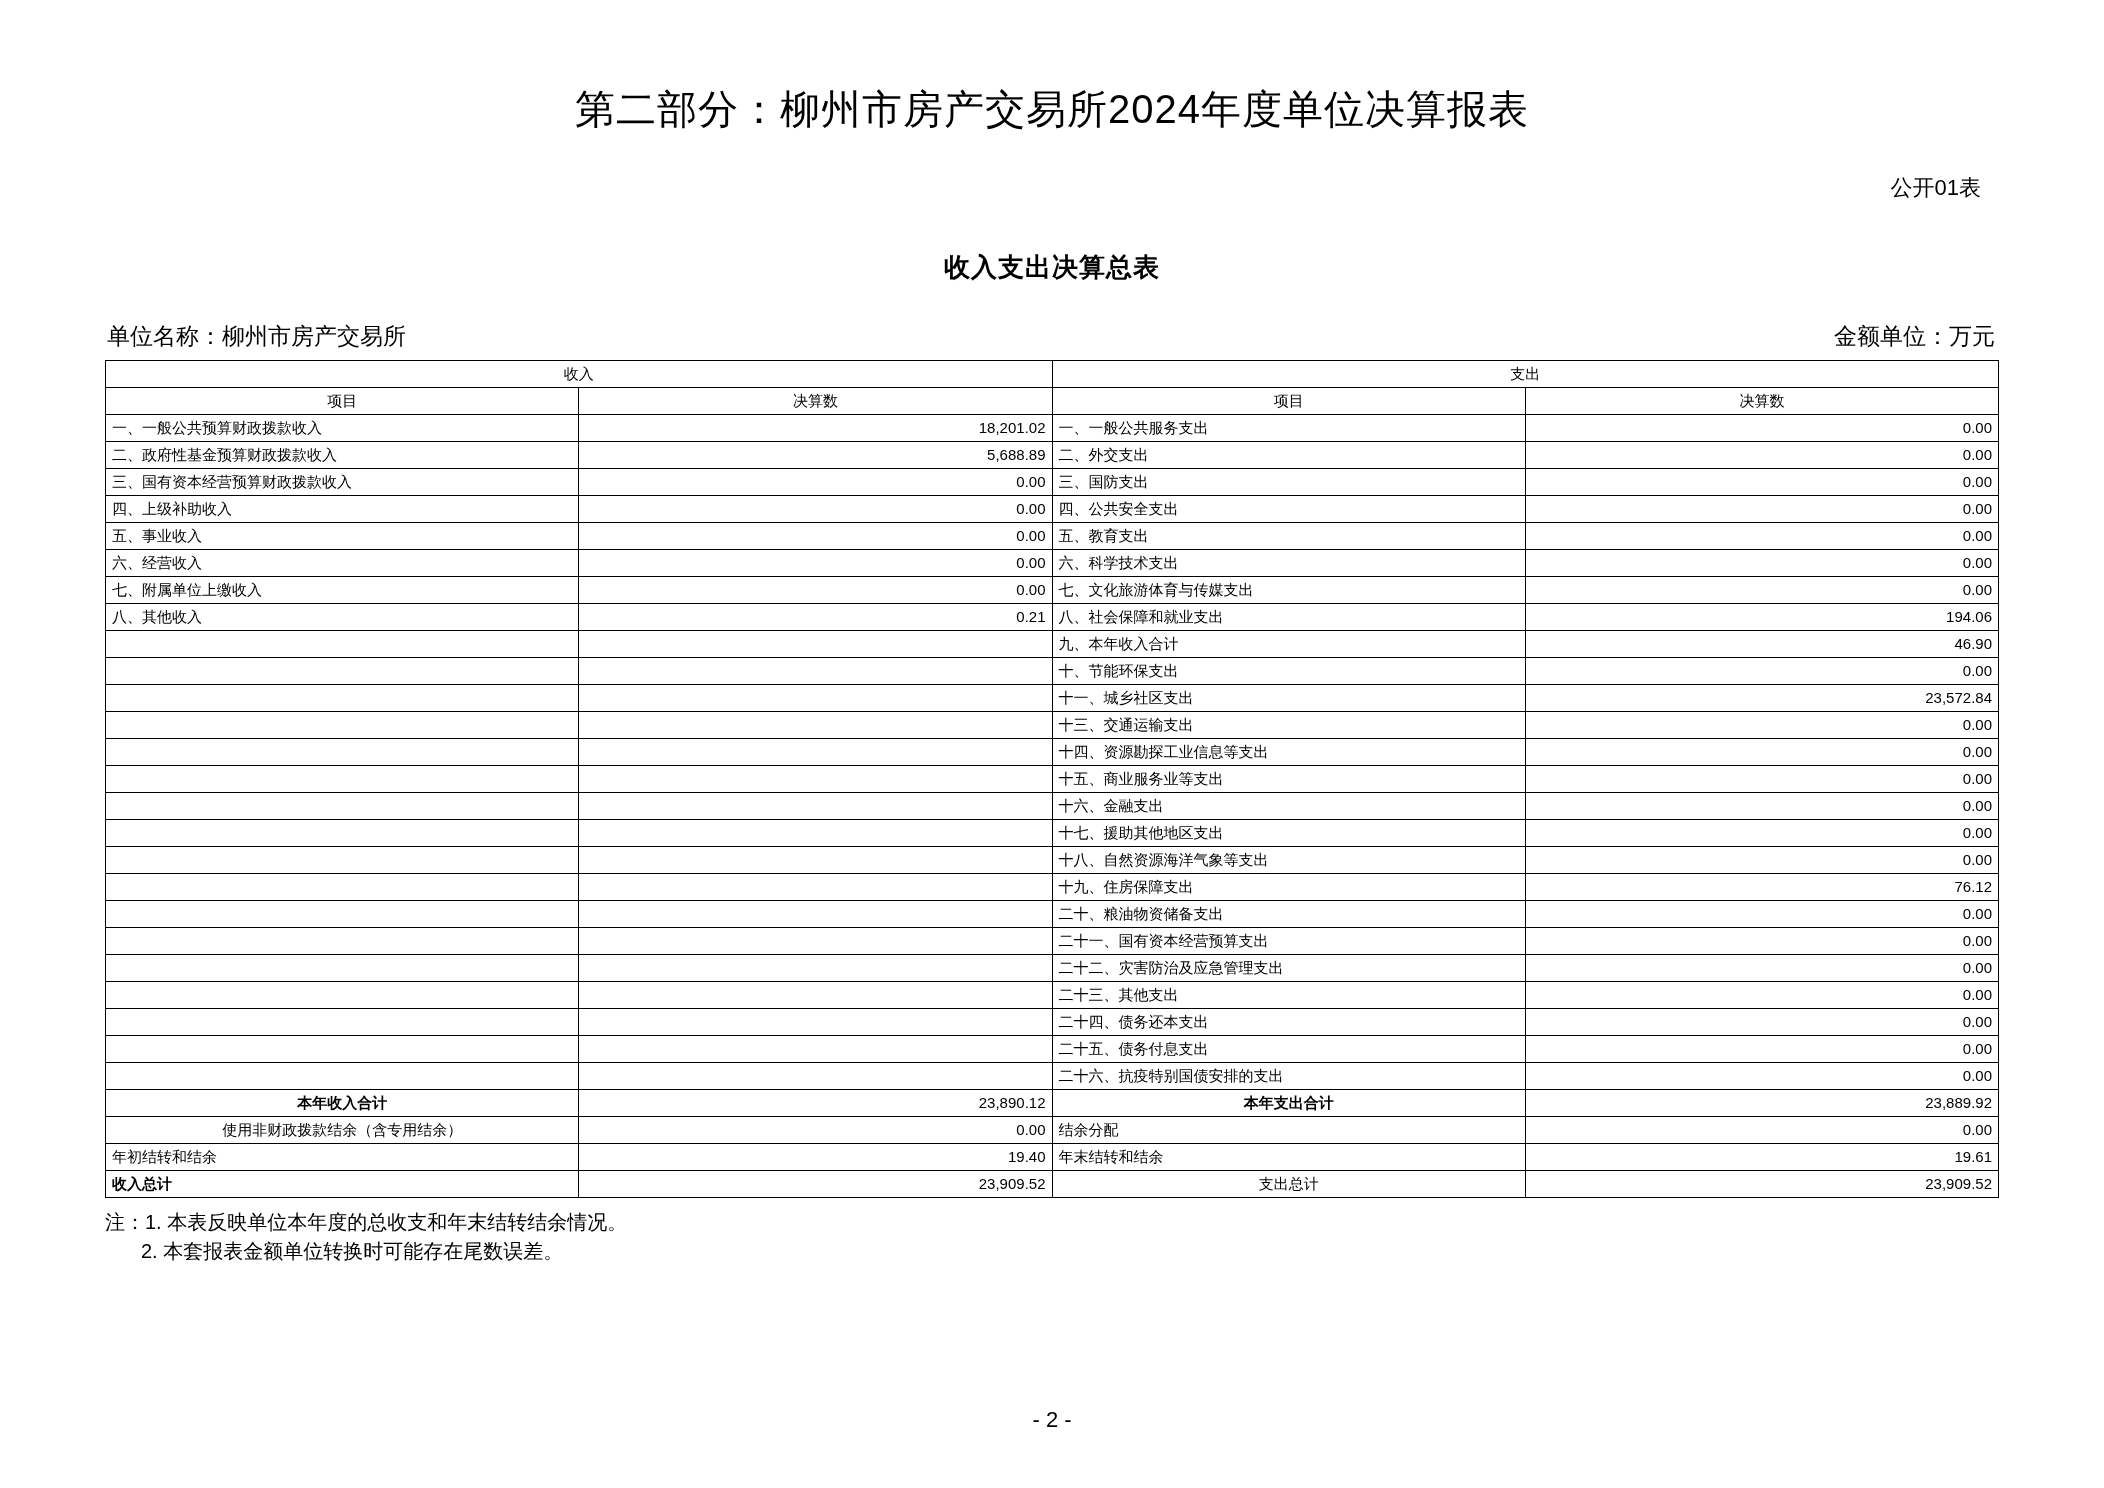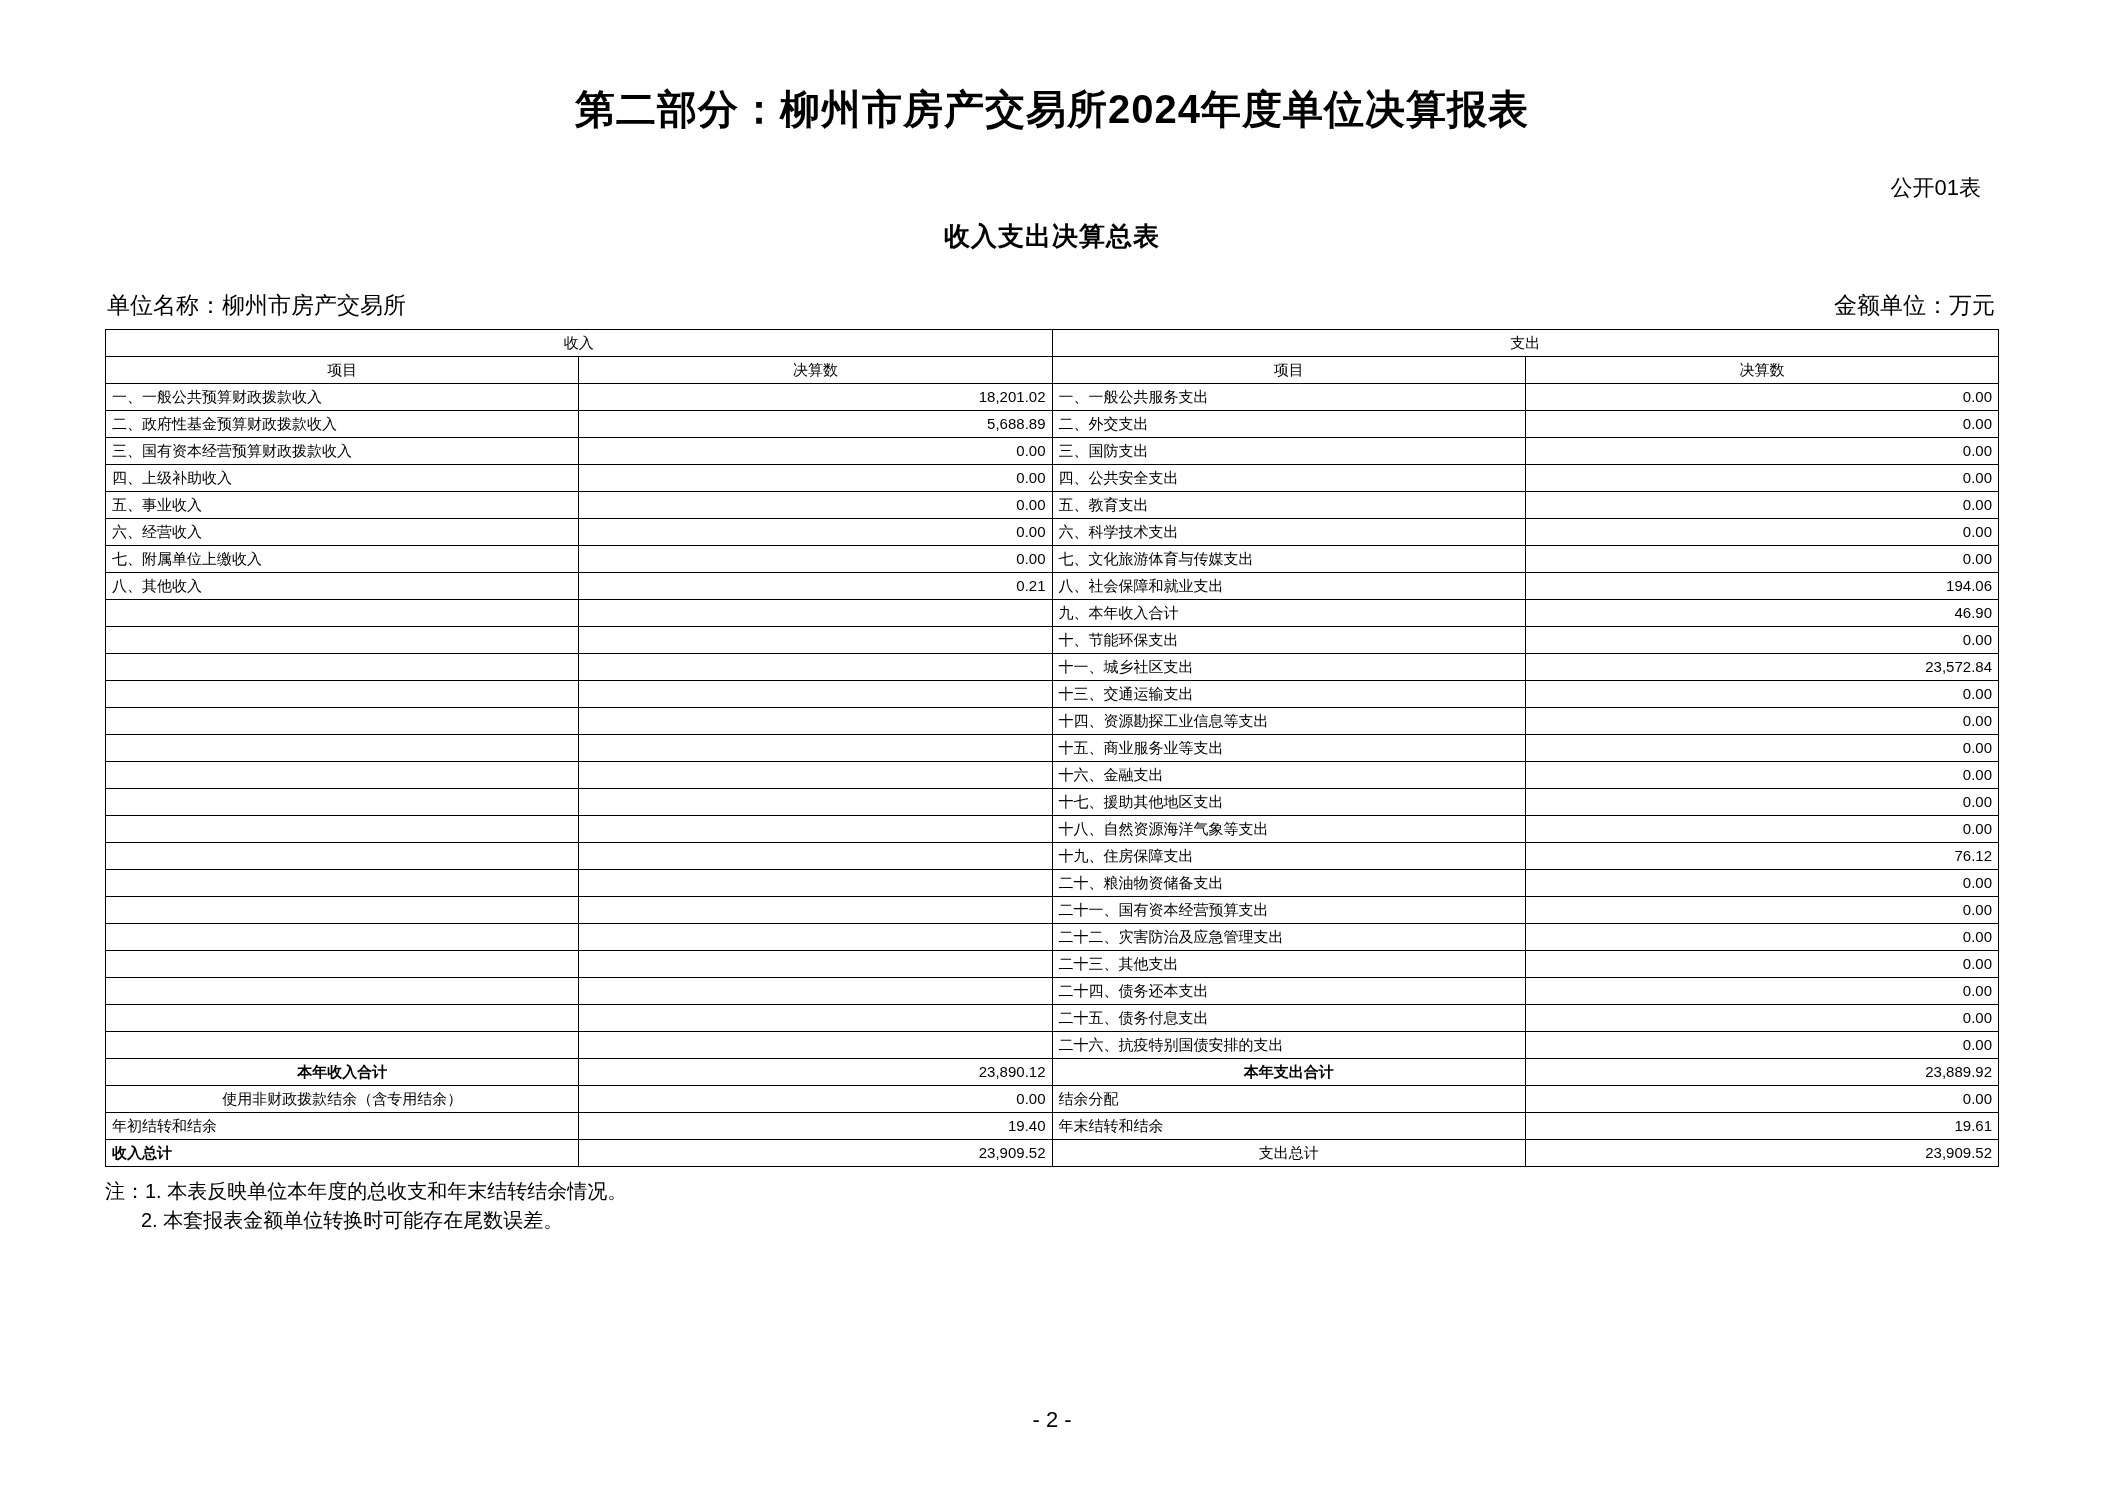--- a/index.html
+++ b/index.html
@@ -18,36 +18,36 @@
   .page {
     width: 2104px;
     height: 1488px;
     position: relative;
     box-sizing: border-box;
     padding: 0 105px;
   }
   .doc-title {
     text-align: center;
     font-size: 40px;
-    font-weight: bold;
+    font-weight: normal;
     letter-spacing: 1px;
     padding-top: 85px;
     line-height: 1.2;
   }
   .form-no {
     text-align: right;
     font-size: 22px;
     margin-top: 40px;
     padding-right: 18px;
   }
   .table-title {
     text-align: center;
     font-size: 26px;
     font-weight: bold;
-    margin-top: 16px;
+    margin-top: 47px;
     letter-spacing: 1px;
   }
   .meta-row {
     display: flex;
     justify-content: space-between;
     align-items: flex-end;
     margin-top: 36px;
     font-size: 23px;
   }
   .meta-left { padding-left: 2px; }

